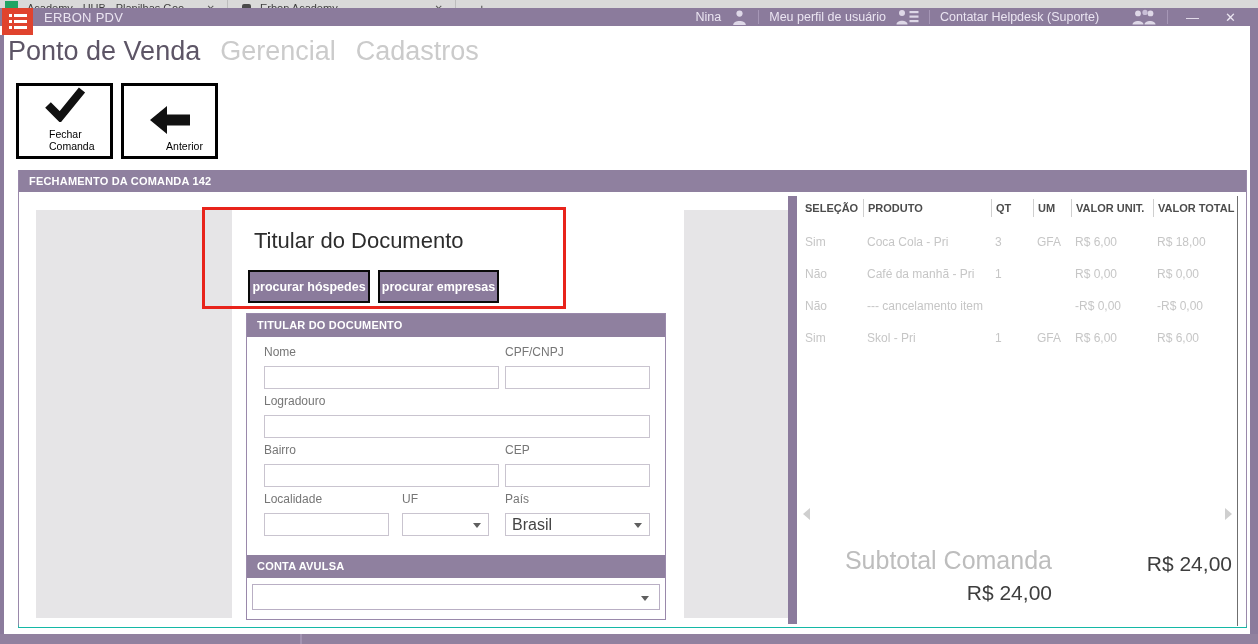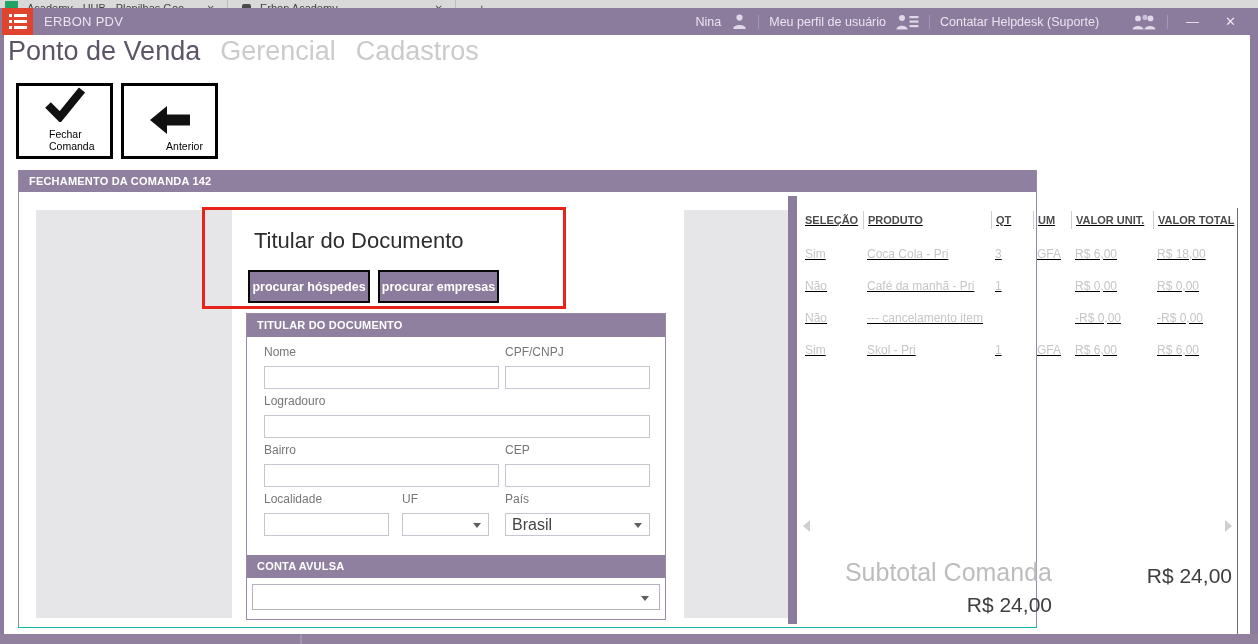--- a/index.html
+++ b/index.html
@@ -9,21 +9,21 @@
   
   .tabstrip { position:absolute; left:0; top:0; width:100%; height:8px; background:#d9d9d9; overflow:hidden; z-index:3; }
   .tabstrip-inner { display:flex; align-items:center; height:18px; margin-top:-1px; font-size:11px; color:#3f3f3f; }
   .sheets-icon { width:13px; height:14px; background:#21a464; margin:0 9px 0 5px; flex:none; }
   .tab { display:flex; align-items:center; width:228px; flex:none; border-right:1px solid #bdbdbd; height:100%; }
   .tab-close { margin-left:auto; margin-right:12px; color:#555; font-size:10px; }
   .favicon { width:9px; height:9px; background:#4a4a4a; border-radius:2px; margin:0 9px 0 14px; flex:none; }
   .newtab { margin-left:22px; font-size:13px; color:#444; }
 
   
-  .titlebar { position:absolute; left:0; top:8px; width:100%; height:27px; background:#8b7b9c; color:#eae4f1; display:flex; align-items:center; z-index:4; }
+  .titlebar { position:absolute; left:0; top:8px; width:100%; height:18px; background:#8b7b9c; color:#eae4f1; display:flex; align-items:center; z-index:4; }
   .menu-icon { position:absolute; left:2px; top:0; width:31px; height:27px; background:#e0432e; display:flex; flex-direction:column; justify-content:center; gap:3px; padding-left:7px; }
   .menu-icon .bar { display:flex; align-items:center; gap:2px; }
   .menu-icon .dot { width:3px; height:3px; background:#fff; }
   .menu-icon .line { width:13px; height:3px; background:#fff; }
   .app-title { margin-left:44px; font-size:13px; letter-spacing:.3px; }
   .tb-right { margin-left:auto; display:flex; align-items:center; gap:10px; padding-right:14px; font-size:12.5px; }
   .sep { width:1px; height:14px; background:#a697b6; }
   .tb-ico { opacity:.92; display:block; }
   .win-glyph { font-size:13px; color:#ece7f2; padding:0 8px; }
 
@@ -33,21 +33,21 @@
   .nav-item.active { color:#5d5566; }
 
   
   .btn-big { position:absolute; top:83px; width:97px; height:76px; background:#fff; border:3px solid #000; display:flex; flex-direction:column; align-items:center; justify-content:flex-end; padding-bottom:4px; z-index:2; }
   .btn-big .glyph { margin-bottom:6px; }
   .btn-big .lbl { font-size:10.5px; color:#000;margin-left:30px; }
   .btn-close-cmd { left:16px; }
   .btn-prev { left:121px; }
 
   
-  .frame { position:absolute; left:18px; top:170px; width:1019px; height:458px; border-left:1px solid #9a89ab; border-right:1px solid #9a89ab; border-bottom:5px solid #14b8a6; background:#fff; z-index:1; }
+  .frame { position:absolute; left:18px; top:170px; width:1229px; height:458px; border-left:1px solid #9a89ab; border-right:1px solid #9a89ab; border-bottom:5px solid #14b8a6; background:#fff; z-index:1; }
   .frame-header { height:22px; background:#8f809f; color:#fff; font-size:11px; font-weight:bold; line-height:22px; padding-left:10px; letter-spacing:.2px; }
   .frame-body { position:relative; height:435px; background:#fff; }
 
   .gray-left { position:absolute; left:17px; top:18px; width:196px; height:408px; background:#e6e5e7; }
   .gray-right { position:absolute; left:665px; top:18px; width:104px; height:408px; background:#e6e5e7; }
   .divider { position:absolute; left:769px; top:4px; width:9px; height:428px; background:#8b7b9c; }
 
   .form-heading { position:absolute; left:235px; top:36px; font-size:22px; color:#2d2d2d; }
   .btn-purple { position:absolute; top:78px; height:33px; background:#8b7b9c; border:2px solid #0a0a0a; color:#fff; font-size:12.5px; font-weight:bold; display:flex; align-items:center; justify-content:center; }
   .btn-guests { left:229px; width:122px; }
@@ -58,21 +58,21 @@
   .sec-titular { top:0; }
   .sec-avulsa { top:241px; }
   .flabel { position:absolute; font-size:12px; color:#767676; }
   .finput { position:absolute; height:23px; border:1px solid #c9c4cf; background:#fff; font-size:12px; padding:0 5px; color:#333; outline:none; }
   .fselect { position:absolute; height:23px; border:1px solid #c9c4cf; background:#fff; font-size:16px; color:#444; display:flex; align-items:center; padding-left:6px; }
   .dd-arrow { position:absolute; right:7px; top:9px; width:0; height:0; border-left:4px solid transparent; border-right:4px solid transparent; border-top:5px solid #5f5f5f; }
   .combo { position:absolute; left:5px; top:270px; width:408px; height:26px; border:1px solid #b9afc4; background:#fff; }
   .combo .dd-arrow { top:11px; right:10px; }
 
   
-  .table-panel { position:absolute; left:782px; top:16px; width:437px; height:430px; border-right:1px solid #6f6f6f;text-decoration:underline; }
+  .table-panel { position:absolute; left:782px; top:4px; width:437px; height:430px; border-right:1px solid #6f6f6f; }
   .thead { display:grid; grid-template-columns:62px 128px 42px 38px 82px 85px; height:24px; align-items:center; font-size:11px; font-weight:bold; color:#4c4c4c; }
   .thead .th { padding-left:4px; height:18px; line-height:18px; border-left:1px solid #cfcfcf; white-space:nowrap; overflow:hidden; }
   .thead .th:first-child { border-left:none; }
   .trows { margin-top:6px; }
   .trow { display:grid; grid-template-columns:62px 128px 42px 38px 82px 85px; height:32px; align-items:center; font-size:12px; color:#c6c6c6; }
   .trow .td { padding-left:4px; white-space:nowrap; overflow:hidden; }
   .chevron-left { position:absolute; left:2px; top:312px; width:0; height:0; border-top:6px solid transparent; border-bottom:6px solid transparent; border-right:7px solid #cfcfcf; }
   .chevron-right { position:absolute; left:424px; top:312px; width:0; height:0; border-top:6px solid transparent; border-bottom:6px solid transparent; border-left:7px solid #cfcfcf; }
   .totals1 { position:absolute; right:185px; top:350px; width:220px; text-align:right; }
   .totals2 { position:absolute; right:5px; top:350px; width:150px; text-align:right; }

